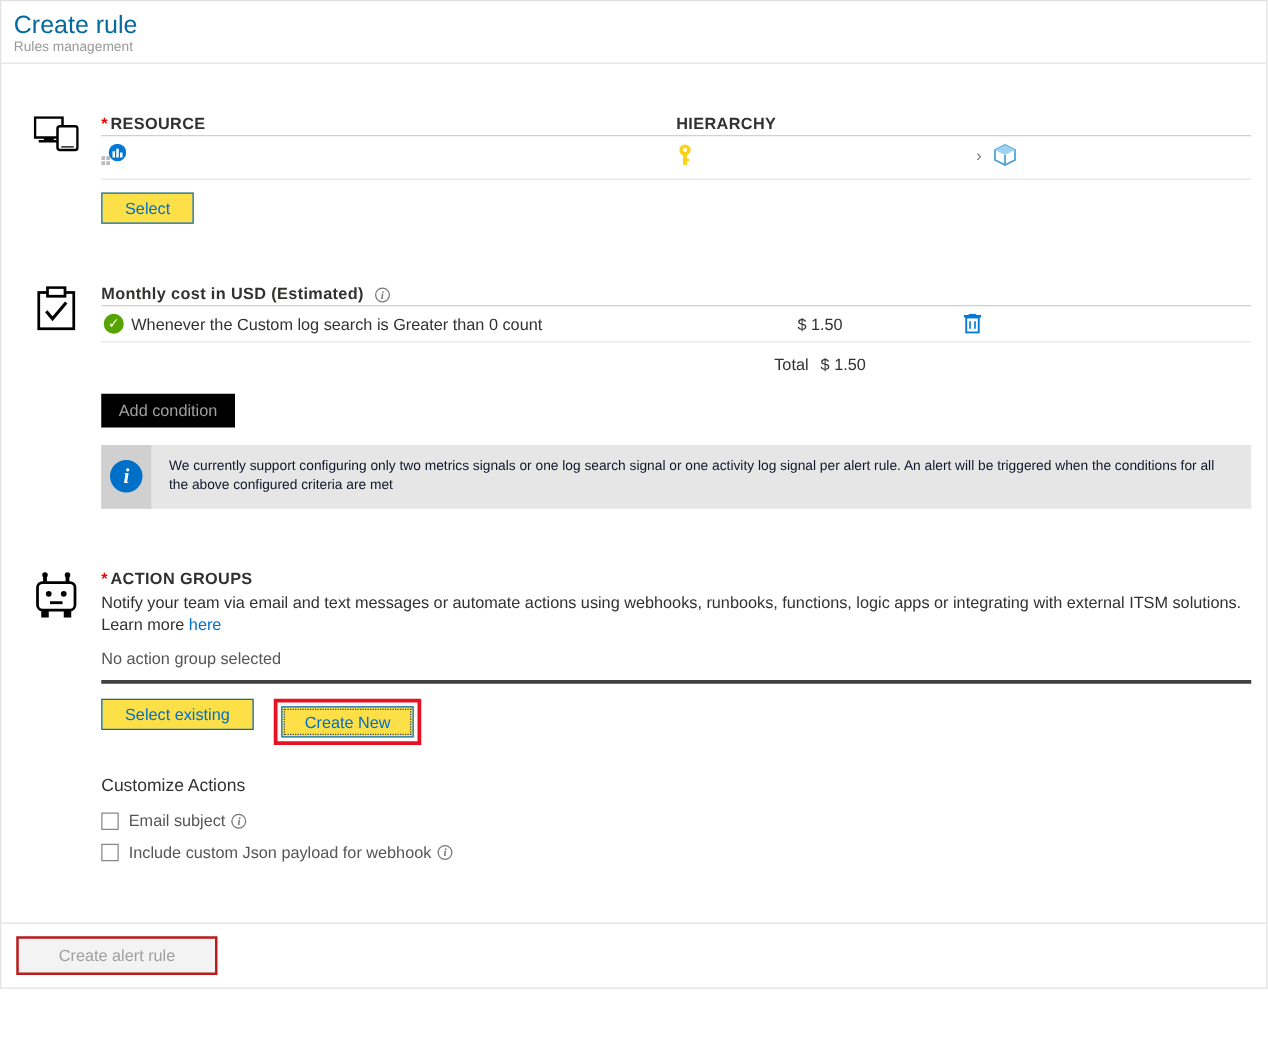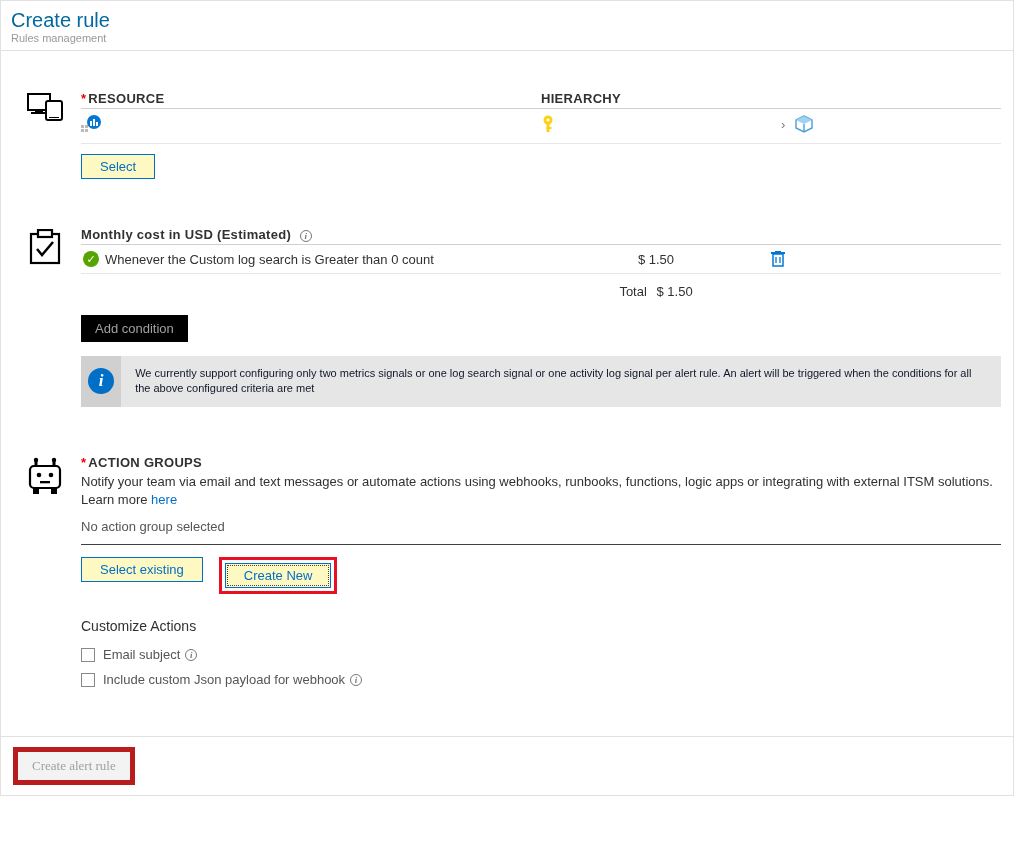--- a/index.html
+++ b/index.html
@@ -10,34 +10,34 @@
   .body-area { padding: 40px 8px 24px 8px; }
   .section { display: flex; margin-bottom: 48px; }
   .section-icon { width: 72px; display: flex; justify-content: center; padding-top: 2px; }
   .section-content { flex: 1; padding-right: 4px; }
   .sec-title { font-size: 13px; font-weight: 700; letter-spacing: 0.3px; color: #323130; }
   .req-star { color: #e00; margin-right: 2px; }
   .hr-row { display: flex; border-bottom: 1px solid #d0d0d0; padding-bottom: 2px; }
   .col-half { flex: 1; }
   .col-q { width: 25%; }
   .icon-row { display: flex; align-items: center; padding: 6px 0 10px 0; border-bottom: 1px solid #e6e6e6; }
-  .btn { display: inline-block; border: 1px solid #006fc8; color: #006fc8; background: #fef9c3; padding: 4px 18px; font-size: 13px; cursor: pointer; font-family: inherit; }
-  .btn-disabled { border: 5px solid #b91c1c; background: #f3f3f3; color: #a0a0a0; padding: 6px 14px; font-size: 13px; cursor: not-allowed; font-family: Liberation Serif, serif; }
+  .btn { display: inline-block; border: 1px solid #006fc8; color: #006fc8; background: #fde047; padding: 4px 18px; font-size: 13px; cursor: pointer; font-family: inherit; }
+  .btn-disabled { border: 2px solid #b91c1c; background: #f3f3f3; color: #a0a0a0; padding: 6px 32px; font-size: 13px; cursor: not-allowed; }
   .btn-add { background: #000000; border: none; color: #a0a0a0; padding: 6px 14px; font-size: 13px; cursor: pointer; }
   .cond-row { display: flex; align-items: center; padding: 6px 0; border-bottom: 1px solid #e6e6e6; }
   .check-circle { width: 16px; height: 16px; border-radius: 50%; background: #57a300; color: #fff; font-size: 11px; line-height: 16px; text-align: center; margin: 0 6px 0 2px; }
   .total-row { display: flex; padding: 10px 0 16px 0; }
   .info-banner { display: flex; align-items: stretch; background: #e6e6e6; }
   .info-i-box { width: 48px; background: #d0d0d0; display: flex; align-items: center; justify-content: center; }
   .info-i { width: 26px; height: 26px; border-radius: 50%; background: #006fc8; color: #fff; font-size: 17px; font-weight: 700; text-align: center; line-height: 26px; font-style: italic; font-family: Georgia, serif; }
   .info-text { padding: 10px 14px; font-size: 11px; line-height: 1.4; color: #0f172a; }
   .desc { font-size: 13px; color: #323130; line-height: 1.4; margin-top: 3px; }
   .link { color: #006fc8; cursor: pointer; }
   .table-head { display: flex; padding: 14px 0 6px 0; border-bottom: 1px solid #d0d0d0; font-size: 11px; font-weight: 700; letter-spacing: 0.3px; }
-  .table-body-row { padding: 10px 0; border-bottom: 1px solid #404040; font-size: 13px; color: #555; }
+  .table-body-row { padding: 10px 0; border-bottom: 3px solid #404040; font-size: 13px; color: #555; }
   .btn-row { margin-top: 12px; display: flex; gap: 16px; align-items: flex-start; }
   .highlight-box { border: 3px solid #e81123; padding: 3px; }
   .cust-title { font-size: 14px; font-weight: 400; margin-top: 24px; margin-bottom: 8px; }
   .chk-row { display: flex; align-items: center; padding: 5px 0; font-size: 13px; color: #555; }
   .chk { width: 14px; height: 14px; border: 1px solid #888; margin-right: 8px; cursor: pointer; }
   .info-dot { display: inline-block; width: 12px; height: 12px; border-radius: 50%; border: 1px solid #777; font-size: 9px; font-style: italic; font-weight: 700; text-align: center; line-height: 11px; color: #777; margin-left: 5px; cursor: pointer; font-family: Georgia, serif; }
   .footer { border-top: 1px solid #e1e1e1; padding: 10px 12px; }
   .trash { color: #006fc8; cursor: pointer; font-size: 15px; }
   .chev { color: #777; margin: 0 10px; }
   svg { display: block; }

